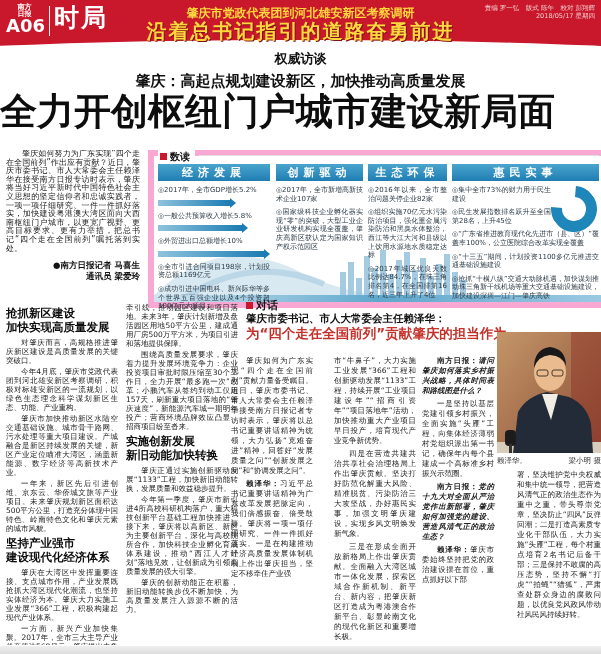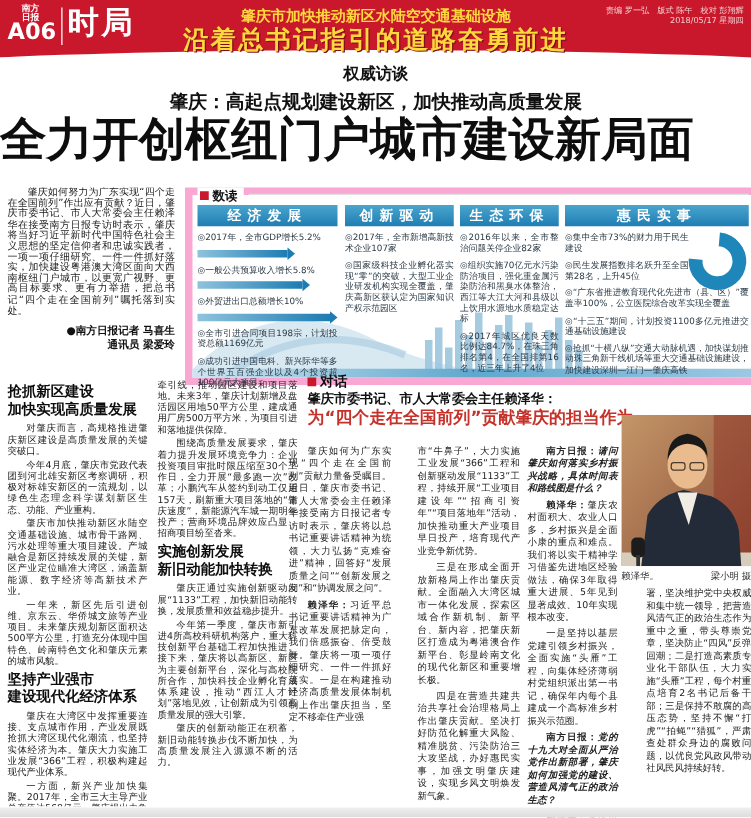--- a/index.html
+++ b/index.html
@@ -81,21 +81,21 @@
                  justify-content:space-between;font-size:7.5px;color:#333;}
   .footer-strip{position:absolute;left:0;top:646px;width:601px;height:8px;
                 background:linear-gradient(180deg,#efefef,#dcdcdc);}
 </style>
 </head>
 <body>
 
 <div class="page">
 
   <div class="banner">
-    <div class="slogan1">肇庆市加快推动新区水陆空交通基础设施</div>
+    <div class="slogan1">肇庆市党政代表团到河北雄安新区考察调研</div>
     <div class="slogan2">沿着总书记指引的道路奋勇前进</div>
     <div class="credits">
       <div>责编 罗一弘　版式 陈午　校对 彭翔辉</div>
       <div>2018/05/17 星期四</div>
     </div>
   </div>
   <div class="banner-curve"></div>
   <div class="logo-block">
     <div>
       <div class="paper-logo">
@@ -219,27 +219,26 @@
   <div class="dlg-speaker">肇庆市委书记、市人大常委会主任赖泽华：</div>
   <div class="dlg-title">为“四个走在全国前列”贡献肇庆的担当作为</div>
 
   <div class="dc dc1">
     <p>肇庆如何为广东实现“四个走在全国前列”贡献力量备受瞩目。近日，肇庆市委书记、市人大常委会主任赖泽华接受南方日报记者专访时表示，肇庆将以总书记重要讲话精神为统领，大力弘扬“克难奋进”精神，回答好“发展质量之问”“创新发展之问”和“协调发展之问”。</p>
     <p><span class="spk">赖泽华：</span><span>习近平总书记重要讲话精神为广东改革发展把脉定向，我们倍感振奋、倍受鼓舞。肇庆将一项一项仔细研究、一件一件抓好落实。一是在构建推动经济高质量发展体制机制上作出肇庆担当，坚定不移牵住产业强</span></p>
   </div>
 
   <div class="dc dc2">
     <p class="cont">市“牛鼻子”，大力实施工业发展“366”工程和创新驱动发展“1133”工程，持续开展“工业项目建设年”“招商引资年”“项目落地年”活动，加快推动重大产业项目早日投产，培育现代产业竞争新优势。</p>
+    <p>四是在营造共建共治共享社会治理格局上作出肇庆贡献。坚决打好防范化解重大风险、精准脱贫、污染防治三大攻坚战，办好惠民实事，加强文明肇庆建设，实现乡风文明焕发新气象。</p>
     <p>三是在形成全面开放新格局上作出肇庆贡献。全面融入大湾区城市一体化发展，探索区域合作新机制、新平台、新内容，把肇庆新区打造成为粤港澳合作新平台、彰显岭南文化的现代化新区和重要增长极。</p>
-    <p>四是在营造共建共治共享社会治理格局上作出肇庆贡献。坚决打好防范化解重大风险、精准脱贫、污染防治三大攻坚战，办好惠民实事，加强文明肇庆建设，实现乡风文明焕发新气象。</p>
   </div>
 
   <div class="dc dc3">
     <p class="q"><span class="spk">南方日报：</span><span>请问肇庆如何落实乡村振兴战略，具体时间表和路线图是什么？</span></p>
-    <p><span class="spk">赖泽华：</span><span>肇庆农村面积大、农业人口多，乡村振兴是全面小康的重点和难点。我们将以实干精神学习借鉴先进地区经验做法，确保3年取得重大进展、5年见到显著成效、10年实现根本改变。</span></p>
     <p>一是坚持以基层党建引领乡村振兴，全面实施“头雁”工程，向集体经济薄弱村党组织派出第一书记，确保年内每个县建成一个高标准乡村振兴示范圈。</p>
     <p class="q"><span class="spk">南方日报：</span><span>党的十九大对全面从严治党作出新部署，肇庆如何加强党的建设、营造风清气正的政治生态？</span></p>
     <p><span class="spk">赖泽华：</span><span>肇庆市委始终坚持把党的政治建设摆在首位，重点抓好以下部</span></p>
   </div>
 
   <div class="photo">
     <svg width="104" height="121" viewBox="0 0 104 121" xmlns="http://www.w3.org/2000/svg">
       <defs>
         <linearGradient id="pbg" x1="0" y1="0" x2="1" y2="1">
           <stop offset="0" stop-color="#c49668"></stop>

